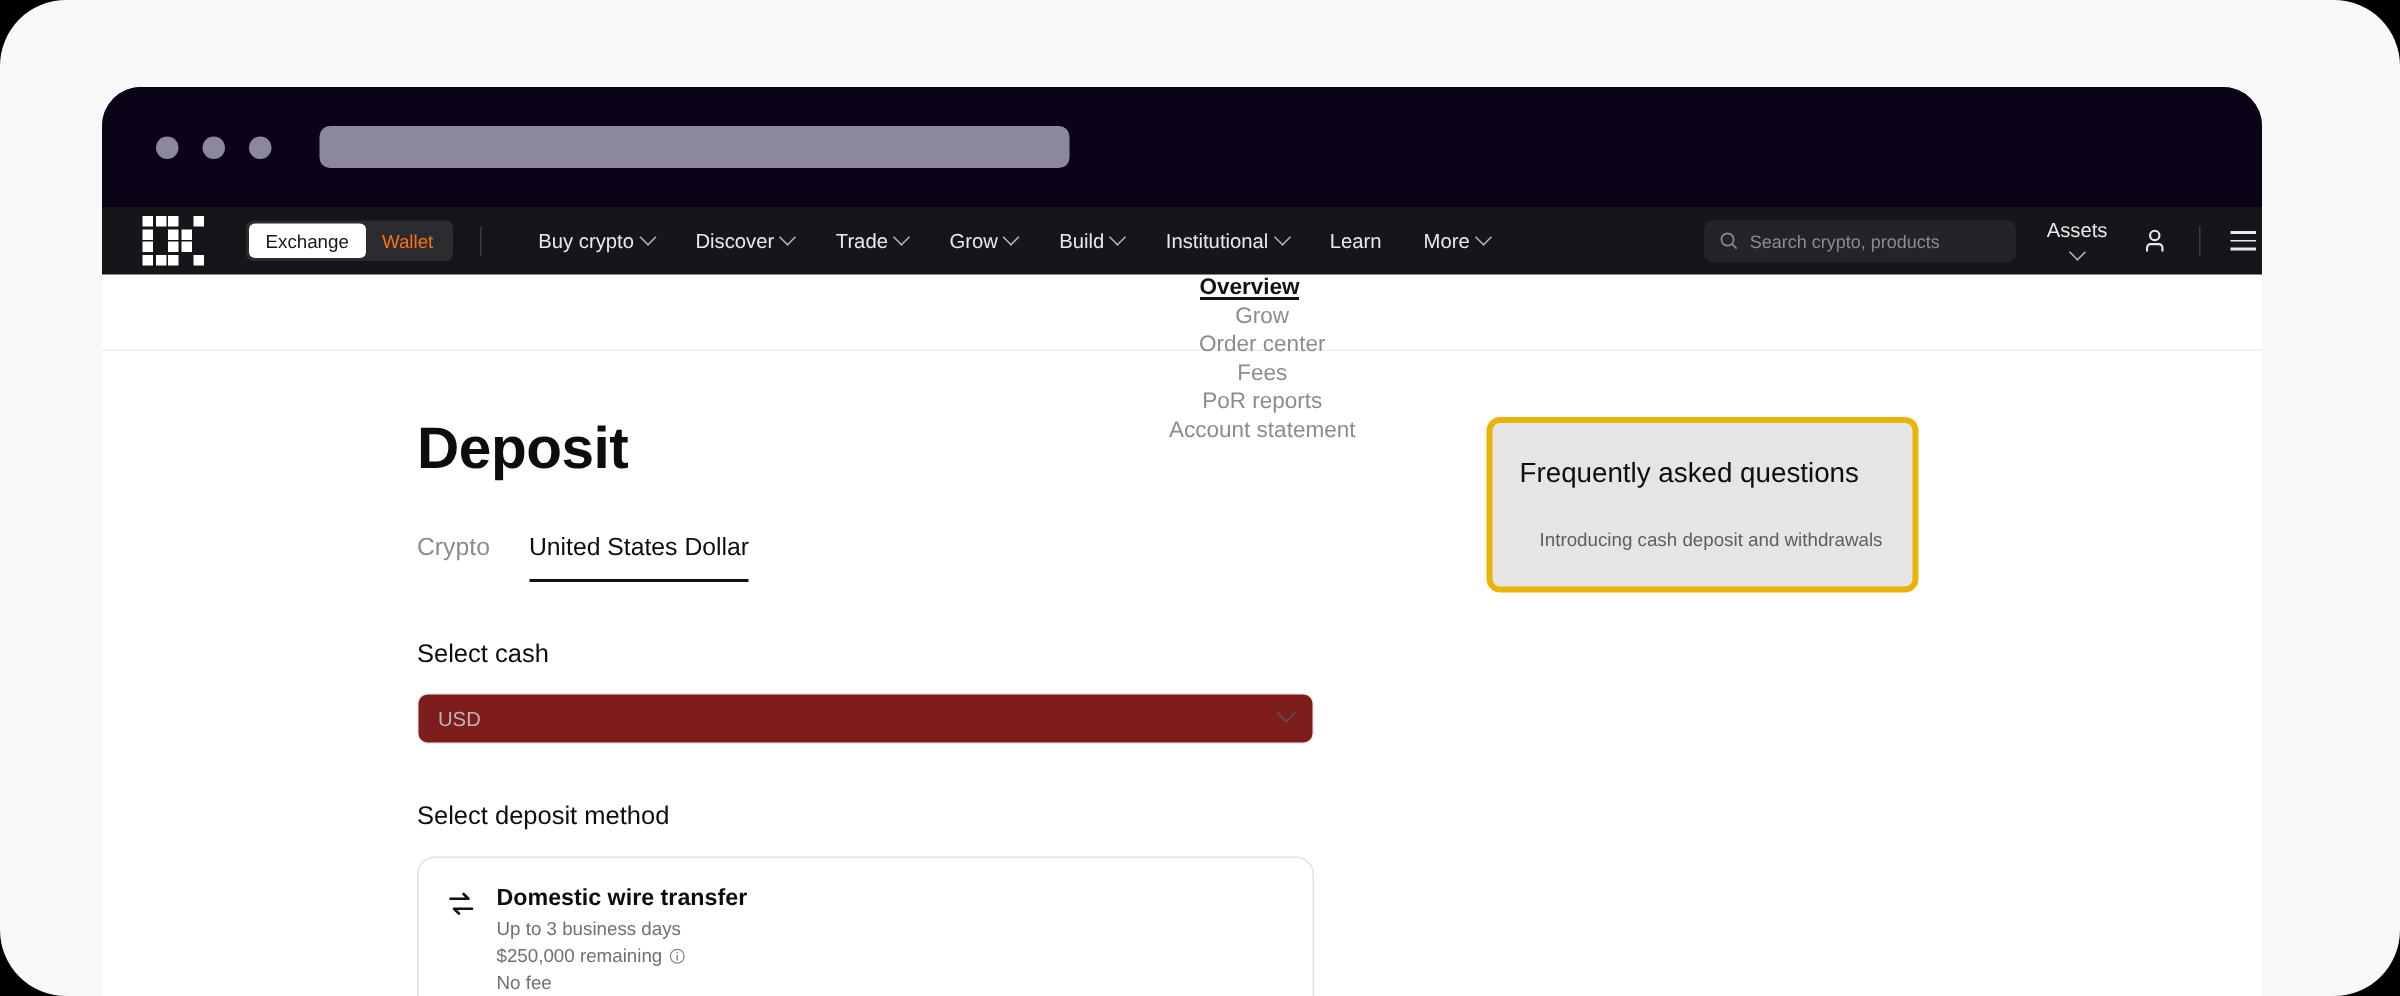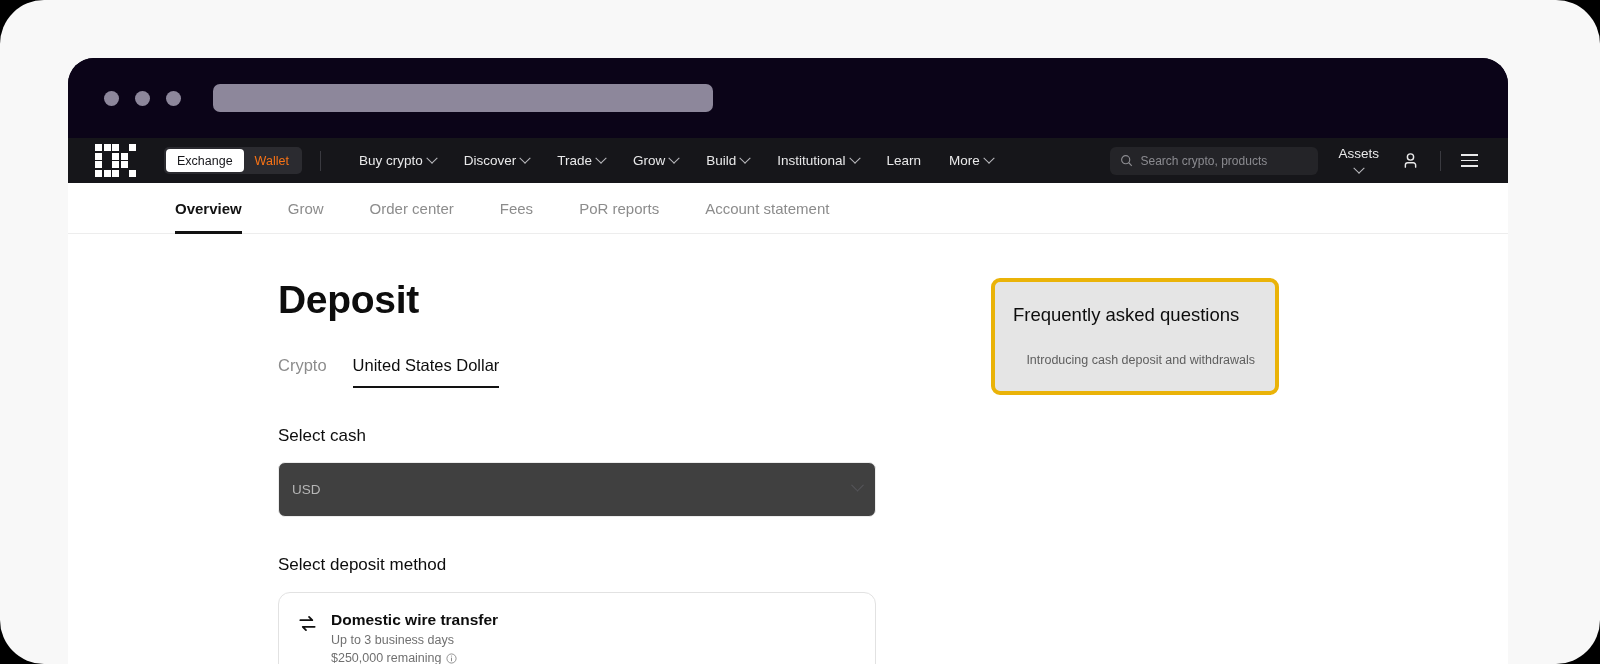--- a/index.html
+++ b/index.html
@@ -70,39 +70,39 @@
     color: #e9e9ea; font-size: 13.5px;
     padding: 0 14px; cursor: pointer; white-space: nowrap;
   }
   .caret {
     width: 8px; height: 8px;
     border-right: 1.4px solid #b9b9bd; border-bottom: 1.4px solid #b9b9bd;
     transform: rotate(45deg) translate(-2px,-2px);
   }
   .nav-right {
     position: absolute; right: 0; top: 0; height: 45px;
-    display: flex; align-items: center; padding-right: 30px;
+    display: flex; align-items: center; padding-right: 4px;
   }
   .search {
     width: 208px; height: 28px; background: #242428; border-radius: 6px;
     display: flex; align-items: center; gap: 7px; padding: 0 10px;
   }
   .search-ph { color: #8b8b90; font-size: 12px; }
   .assets {
     display: flex; align-items: center; gap: 6px;
     color: #e9e9ea; font-size: 13.5px; margin-left: 20px; cursor: pointer; flex-direction: column;
   }
   .icon-btn { margin-left: 22px; cursor: pointer; display: flex; }
   .hamb { margin-left: 20px; display: flex; flex-direction: column; gap: 4px; cursor: pointer; }
   .hamb span { width: 17px; height: 1.8px; background: #e9e9ea; display: block; }
   
   .page { background: #ffffff; height: 481px; position: relative; }
   .subnav {
     height: 51px; border-bottom: 1px solid #ededed;
-    display: flex; align-items: center; padding-left: 107px; gap: 12px;
+    display: flex; align-items: center; padding-left: 107px; gap: 2px; flex-direction: column;
   }
   .subtab {
     font-size: 15px; color: #8c8c8c; padding: 0 17px;
     height: 51px; display: flex; align-items: center;
     position: relative; cursor: pointer; white-space: nowrap;
   }
   .subtab:first-child { padding-left: 0; }
   .subtab.active { color: #121212; font-weight: bold; }
   .subtab.active::after {
     content: ""; position: absolute; left: 0; right: 17px; bottom: 0;
@@ -116,22 +116,22 @@
     font-size: 16.5px; color: #8c8c8c; padding: 0 0 13px 0;
     margin-right: 26px; cursor: pointer; position: relative;
   }
   .ctab.active { color: #0d0d0d; }
   .ctab.active::after {
     content: ""; position: absolute; left: 0; right: 0; bottom: 0;
     height: 2.5px; background: #121212;
   }
   .section-label { font-size: 17px; color: #0d0d0d; margin-top: 38px; }
   .select {
-    margin-top: 16px; width: 598px; height: 55px;
-    background: #404040; border: 1px solid #ececec; border-radius: 7px;
+    margin-top: 16px; width: 598px; height: 34px;
+    background: #7f1d1d; border: 1px solid #ececec; border-radius: 7px;
     display: flex; align-items: center; justify-content: space-between;
     padding: 0 13px; cursor: pointer;
   }
   .select span { font-size: 13.5px; color: #b6b6b6; }
   .chev {
     width: 9px; height: 9px;
     border-right: 1.6px solid #55555a; border-bottom: 1.6px solid #55555a;
     transform: rotate(45deg) translate(-3px,-3px);
   }
   .method-card {

